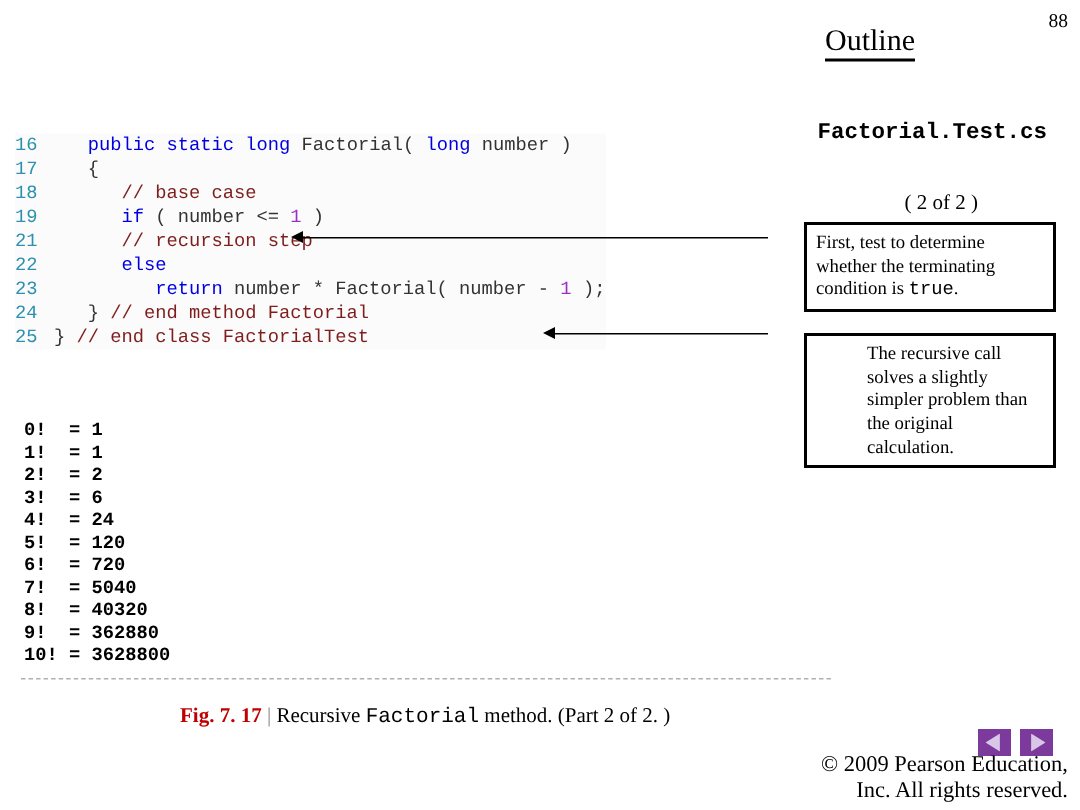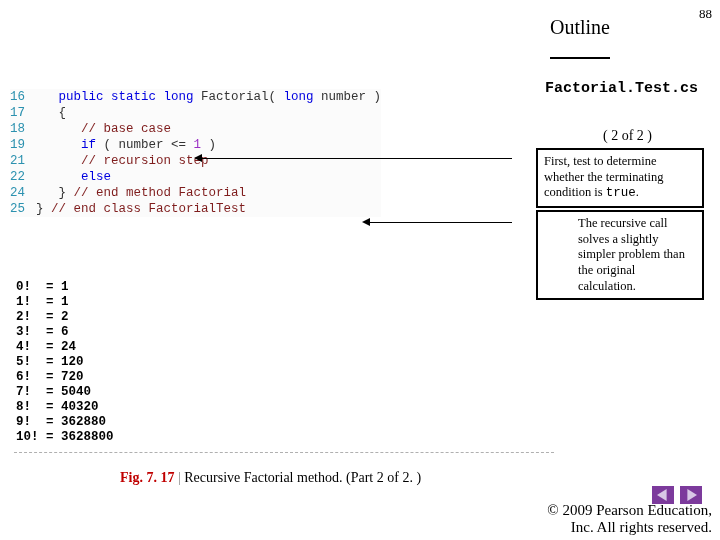--- a/index.html
+++ b/index.html
@@ -18,21 +18,21 @@
     right: 8px;
     font-size: 13px;
     color: #000;
   }
   .outline-title {
     position: absolute;
     top: 16px;
     right: 110px;
     font-size: 20px;
     border-bottom: 2px solid #000;
-    padding-bottom: 18px;
+    padding-bottom: 0;
     text-align: center;
   }
   .source-file {
     position: absolute;
     top: 80px;
     right: 22px;
     font-family: "Courier New", monospace;
     font-weight: bold;
     color: #000;
     font-size: 15px;
@@ -83,21 +83,21 @@
     position: absolute;
     border: 2px solid #000;
     background: #fff;
     font-size: 12.5px;
     padding: 4px 6px;
     line-height: 1.25;
     width: 168px;
   }
   .note .mono { font-family: "Courier New", monospace; }
   #note1 { top: 148px; right: 16px; }
-  #note2 { top: 210px; right: 16px; padding-left: 40px; }
+  #note2 { top: 222px; right: 16px; padding-left: 40px; }
 
   .arrow-line {
     position: absolute;
     height: 0;
     border-top: 1px solid #000;
   }
   .arrow-head-left {
     position: absolute;
     width: 0; height: 0;
     border-top: 4px solid transparent;
@@ -106,21 +106,21 @@
   }
 
   .caption {
     position: absolute;
     left: 120px;
     top: 470px;
     font-size: 14px;
   }
   .caption .figlabel { color: #c00000; font-weight: bold; }
   .caption .bar { color: #888; }
-  .caption .mono { font-family: Liberation Serif, serif; }
+  .caption .mono { font-family: Liberation Mono, monospace; }
 
   .nav-btns {
     position: absolute;
     right: 18px;
     bottom: 36px;
     display: flex;
     gap: 6px;
   }
   .nav-btn {
     width: 22px; height: 18px;
@@ -149,20 +149,21 @@
 <div class="source-file">Factorial.Test.cs</div>
 <div class="part-label">( 2 of 2 )</div>
 
 <div class="code-block">
   <div class="code-line"><span class="ln">16</span>   <span class="kw">public static</span> <span class="kw">long</span><span class="pl"> Factorial( </span><span class="kw">long</span><span class="pl"> number )</span></div>
   <div class="code-line"><span class="ln">17</span>   <span class="pl">{</span></div>
   <div class="code-line"><span class="ln">18</span>      <span class="cm">// base case</span></div>
   <div class="code-line"><span class="ln">19</span>      <span class="kw">if</span><span class="pl"> ( number &lt;= </span><span class="num">1</span><span class="pl"> )</span></div>
   <div class="code-line"><span class="ln">21</span>      <span class="cm">// recursion step</span></div>
   <div class="code-line"><span class="ln">22</span>      <span class="kw">else</span></div>
+  <div class="code-line"><span class="ln">23</span>         <span class="kw">return</span><span class="pl"> number * Factorial( number - </span><span class="num">1</span><span class="pl"> );</span></div>
   <div class="code-line"><span class="ln">24</span>   <span class="pl">} </span><span class="cm">// end method Factorial</span></div>
   <div class="code-line"><span class="ln">25</span><span class="pl">} </span><span class="cm">// end class FactorialTest</span></div>
 </div>
 
 <div class="arrow-line" style="left:202px; top:158px; width:310px;"></div>
 <div class="arrow-head-left" style="left:194px; top:154px;"></div>
 <div id="note1" class="note">
   <span>First, test to determine whether the terminating condition is </span><span class="mono">true</span><span>.</span>
 </div>
 

